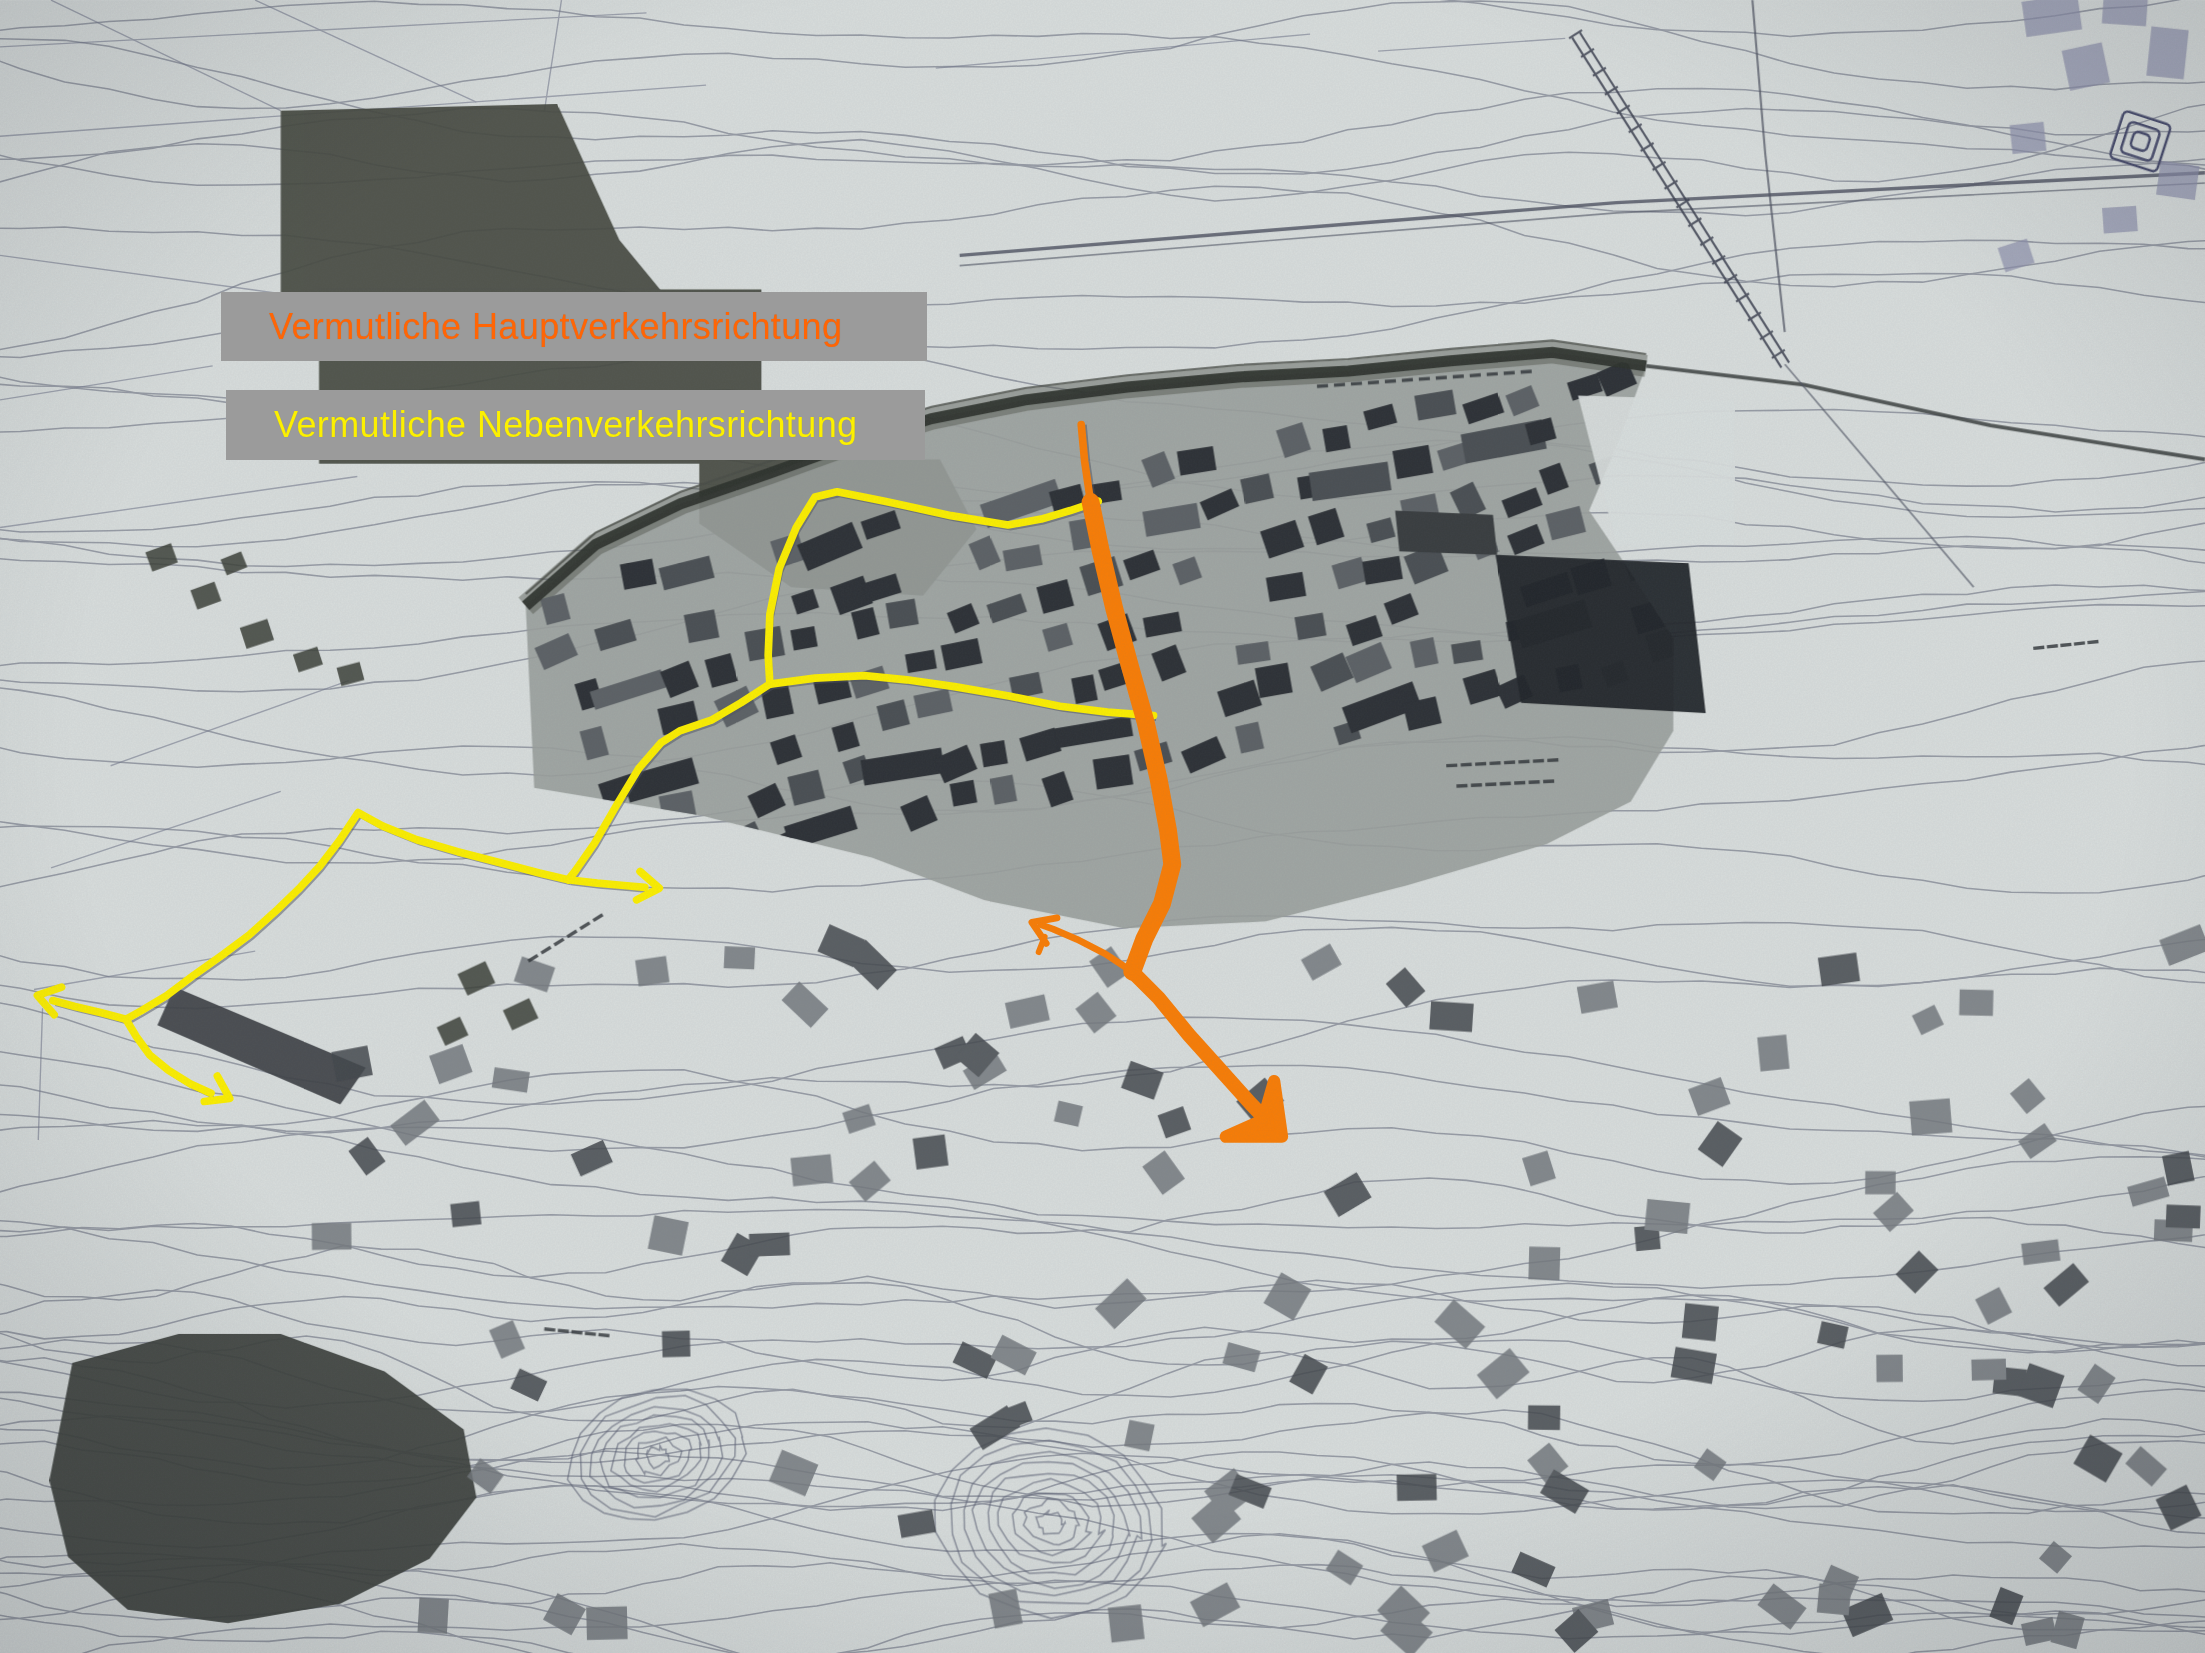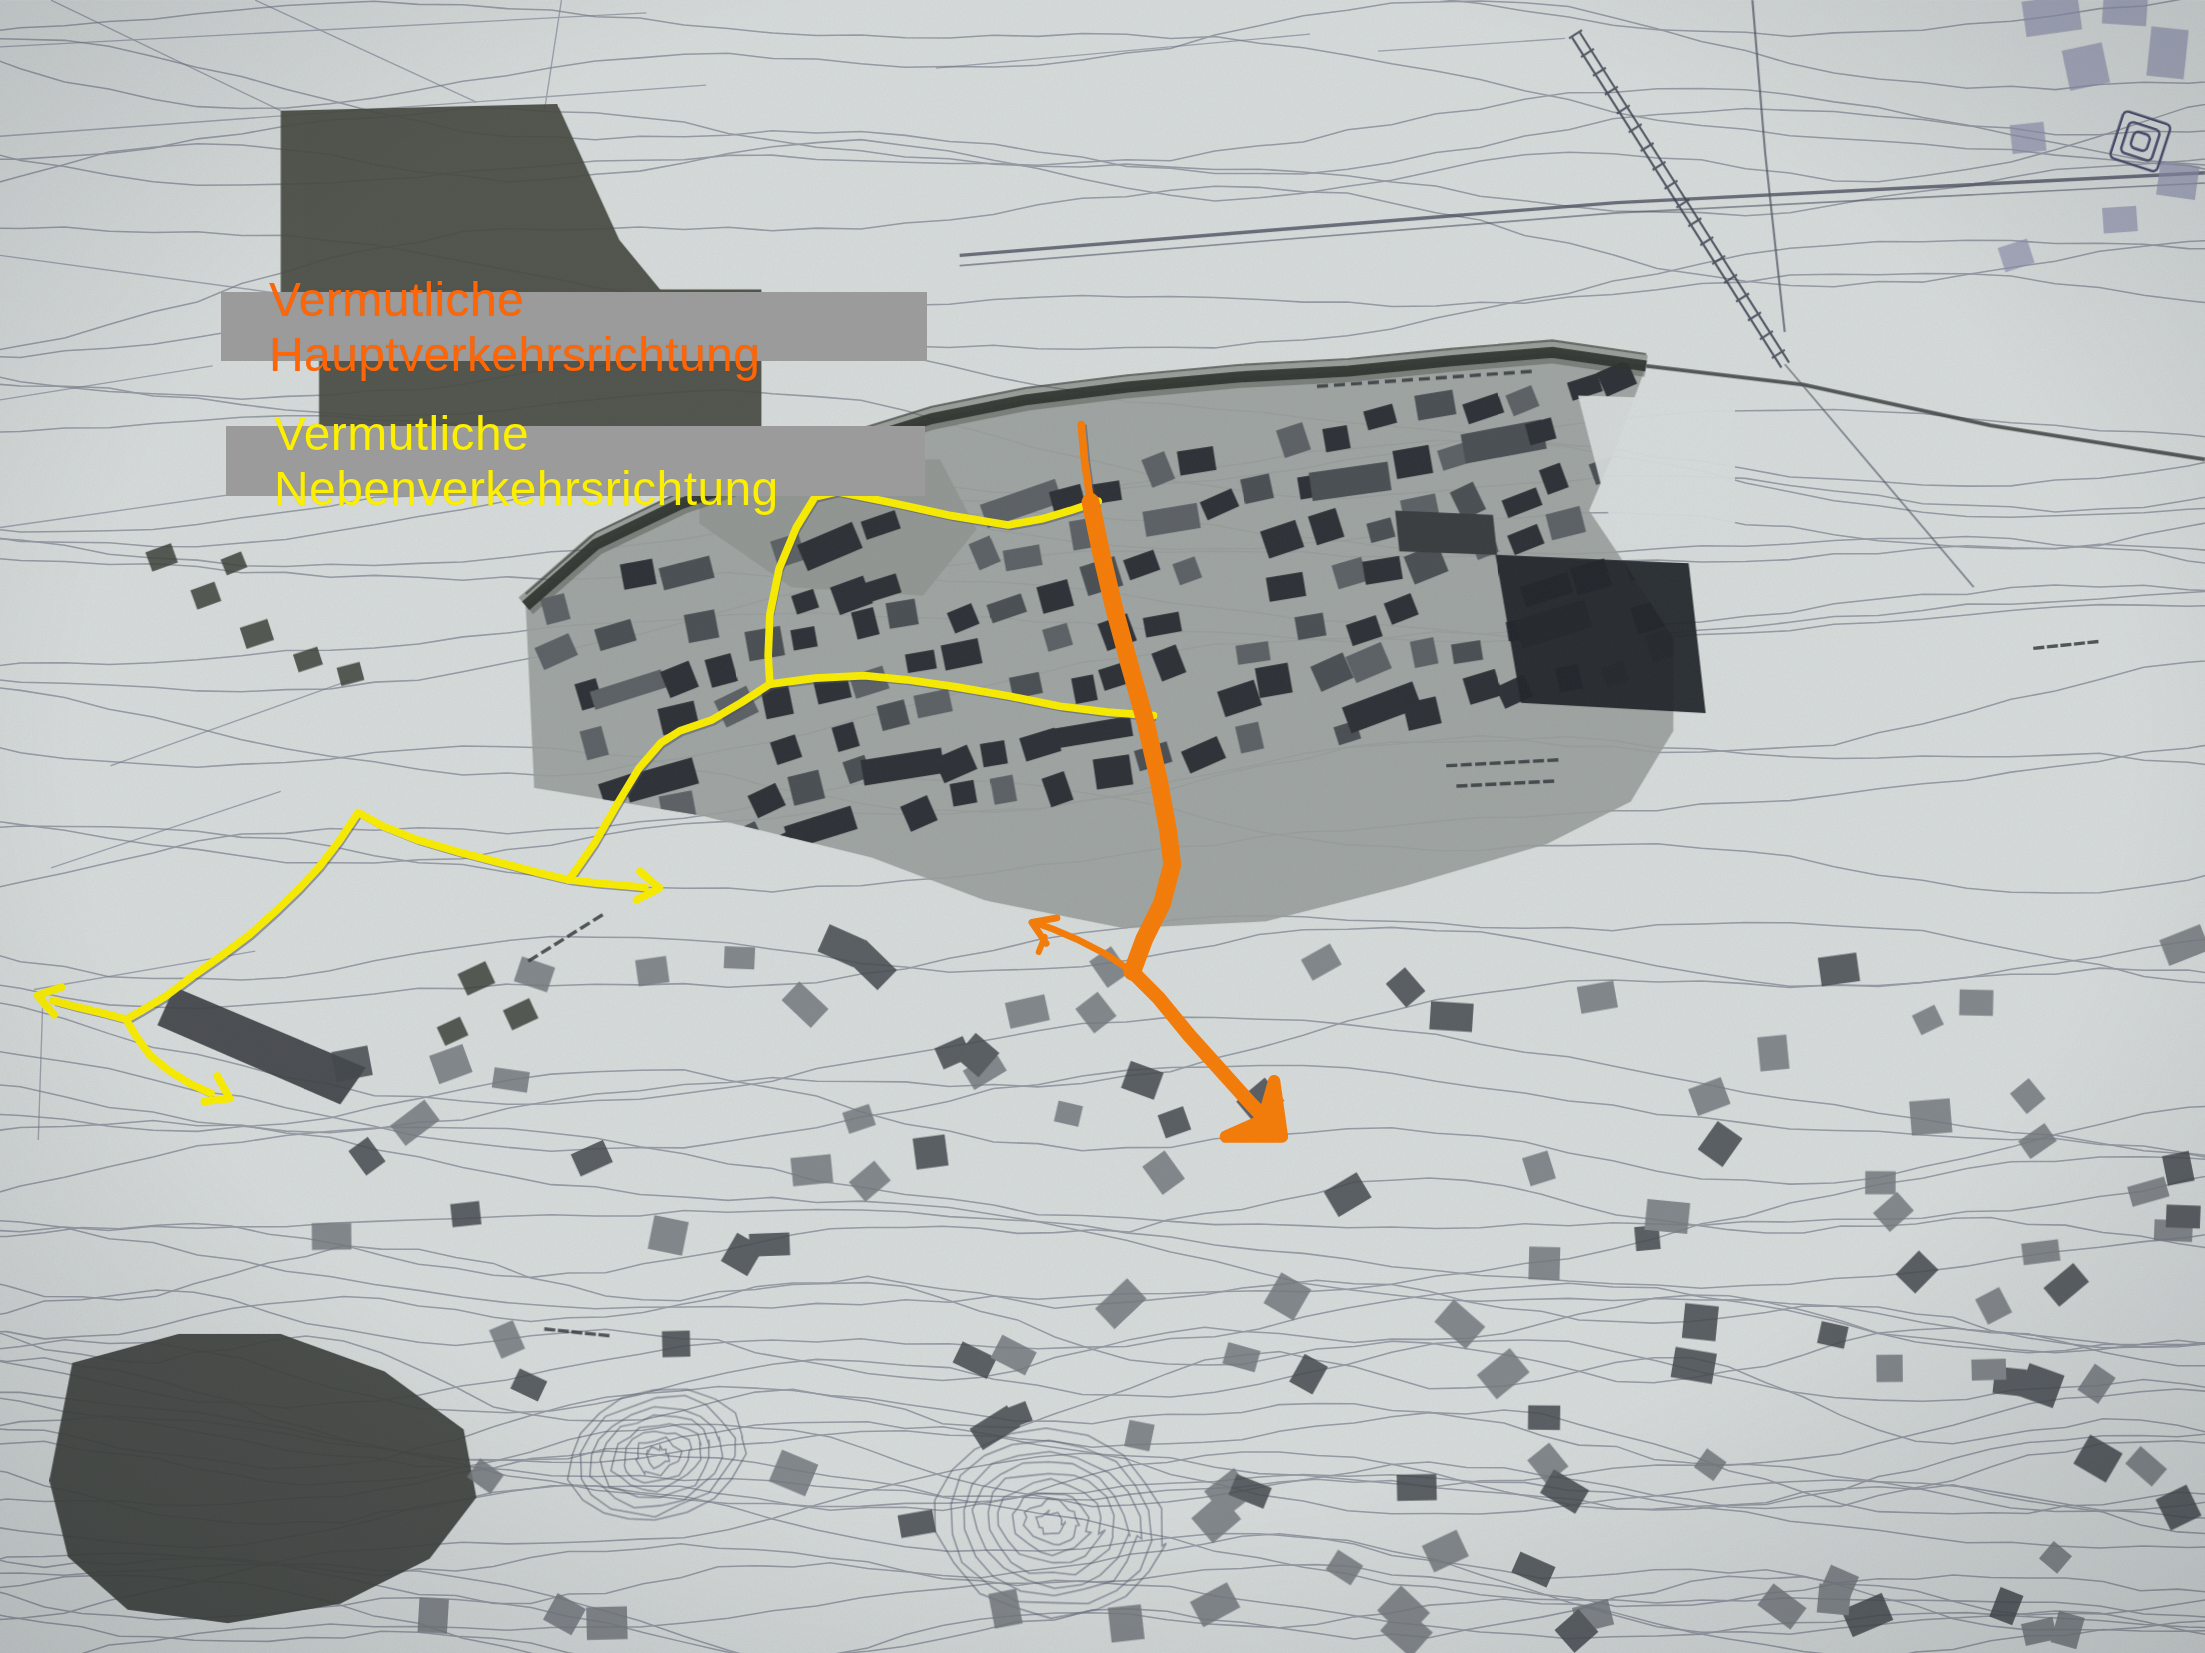--- a/index.html
+++ b/index.html
@@ -2,24 +2,24 @@
 <html style="font-size:13.6px"><head>
 <meta charset="utf-8">
 <style>
   html,body{margin:0;padding:0;background:#111;}
   .screen{position:relative;width:2205px;height:1654px;overflow:hidden;
           font-family:"Liberation Sans", sans-serif;background:#d8dddc;}
   #map-svg{position:absolute;left:0;top:0;width:100%;height:100%;display:block;}
   .legend{position:absolute;left:0;top:0;width:100%;height:100%;pointer-events:none;}
   .legend-box{position:absolute;display:flex;align-items:center;
               padding-left:48px;box-sizing:border-box;
-              font-size:48px;font-weight:400;letter-spacing:0.4px;
+              font-size:36px;font-weight:400;letter-spacing:0.4px;
               text-shadow:0 0 0.9px rgba(0,0,0,0.15);}
   #legend-main{left:221px;top:292px;width:706px;height:69px;}
-  #legend-secondary{left:226px;top:390px;width:699px;height:70px;margin-top:36px;}
+  #legend-secondary{left:226px;top:390px;width:699px;height:70px;}
 </style>
 </head>
 <body>
 <div class="screen">
 
 <svg id="map-svg" viewBox="0 0 2592 1944" xmlns="http://www.w3.org/2000/svg">
       <defs>
         <filter id="grain" x="0%" y="0%" width="100%" height="100%">
           <feTurbulence type="fractalNoise" baseFrequency="0.55" numOctaves="2" result="n"></feTurbulence>
           <feColorMatrix in="n" type="matrix" values="0 0 0 0 0.15  0 0 0 0 0.16  0 0 0 0 0.20  0 0 0 0.16 0"></feColorMatrix>

